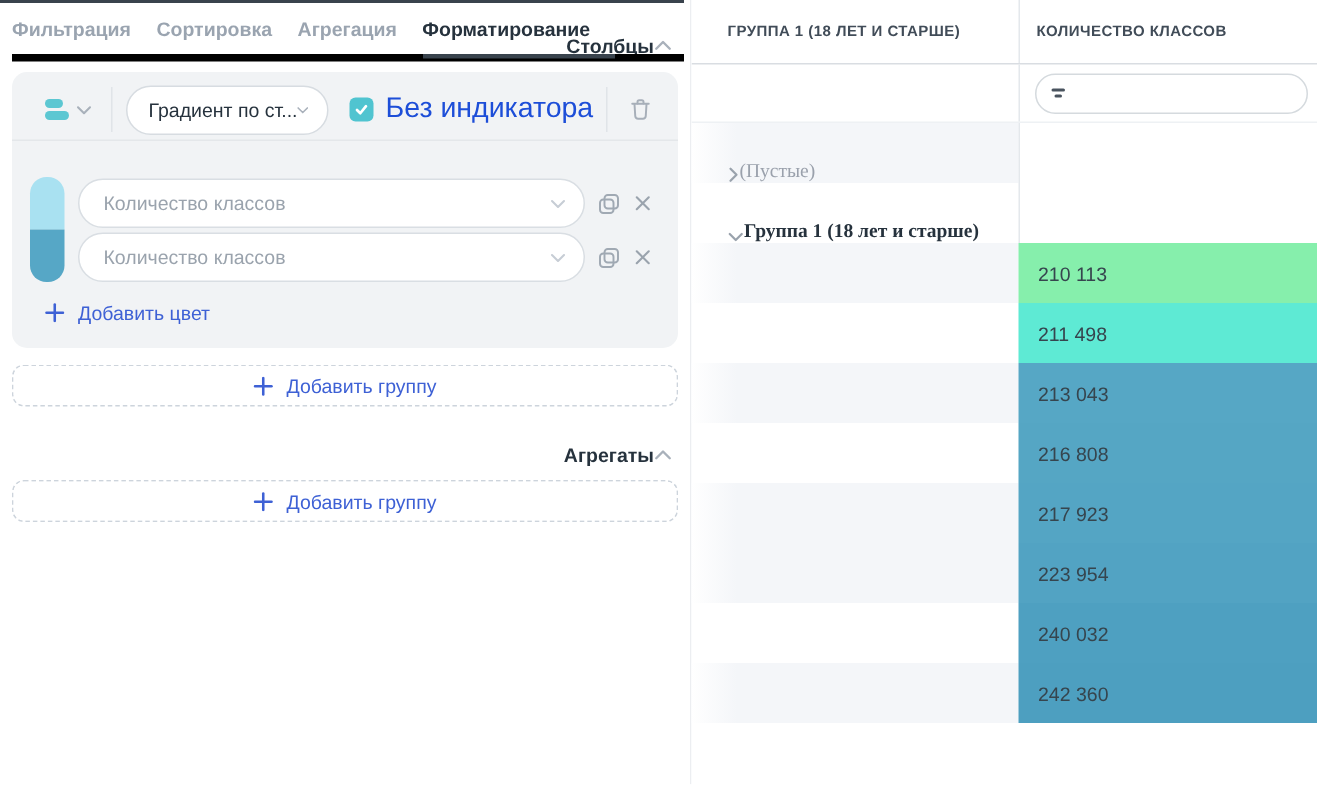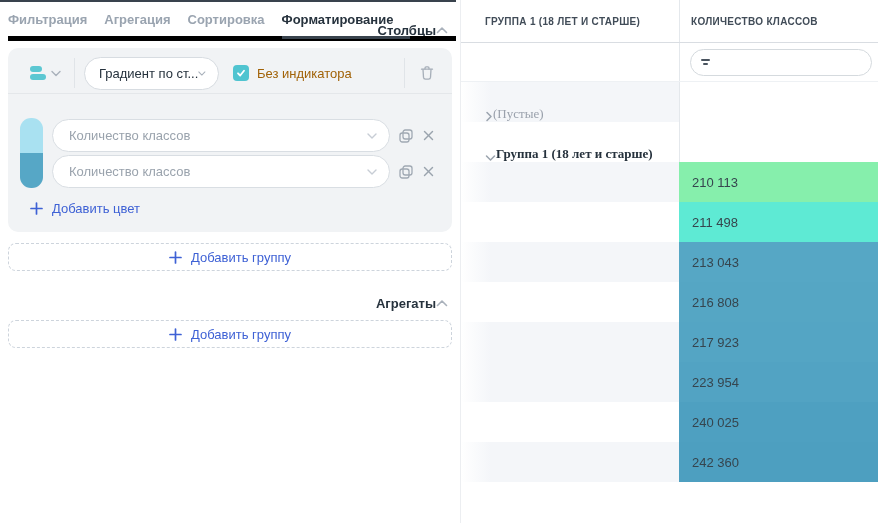--- a/index.html
+++ b/index.html
@@ -30,21 +30,21 @@
   .bars-icon .b2 { width:16px; height:6px; border-radius:3px; background:#5cc7d2; }
   .sel-chev { margin-left:5px; display:flex; }
   .vdiv { width:1px; height:30px; background:#e0e4e8; margin:0 0 0 13px; }
   .pill-select { margin-left:9px; height:33px; width:135px; background:#fff;
                  border:1px solid #d7dce1; border-radius:17px; display:flex; align-items:center;
                  padding:0 12px 0 14px; font-size:13px; color:#26323d; cursor:pointer;
                  font-family:inherit; justify-content:flex-end; white-space:nowrap; overflow:hidden; }
   .cbx-wrap { margin-left:14px; display:flex; align-items:center; gap:8px; cursor:pointer; }
   .cbx { width:16px; height:16px; border-radius:4px; background:#50c4d0; display:flex;
          align-items:center; justify-content:center; }
-  .cbx-label { font-size:13px; color:#a16207; }
+  .cbx-label { font-size:19px; color:#1d4ed8; }
   .spacer { flex:1; }
   .icon-btn { background:none; border:none; cursor:pointer; display:flex; align-items:center;
               padding:0; margin-left:13px; }
   .hdiv { position:absolute; left:0; right:0; top:45px; height:1px; background:#e4e7ea; }
 
   .swatch-col { position:absolute; left:12px; top:70px; width:23px; height:70px; }
   .swatch { width:23px; height:35px; cursor:pointer; }
   .swatch.top { border-radius:11px 11px 0 0; }
   .swatch.bottom { border-radius:0 0 11px 11px; }
 
@@ -103,22 +103,22 @@
 </head>
 <body>
 
 <div class="app">
 
   <aside class="panel">
     <div class="top-line"></div>
 
     <nav class="tabs">
       <div class="tab">Фильтрация</div>
+      <div class="tab">Сортировка</div>
       <div class="tab">Агрегация</div>
-      <div class="tab">Сортировка</div>
       <div class="tab active">Форматирование</div>
     </nav>
 
     <div class="section-head first">
       <span class="section-title">Столбцы</span>
       <span class="chev-tree">
         <svg width="12" height="8" viewBox="0 0 12 8">
             <polyline points="1.5,6.5 6,2 10.5,6.5" fill="none" stroke="#a9b1bb" stroke-width="1.6" stroke-linecap="round" stroke-linejoin="round"></polyline>
           </svg>
       </span>
@@ -325,21 +325,21 @@
         <div class="trow">
           <div class="cell1 zebra"></div>
           <div class="cell2 val" style="background-color: rgb(84, 165, 196);">217 923</div>
         </div>
         <div class="trow">
           <div class="cell1 zebra"></div>
           <div class="cell2 val" style="background-color: rgb(82, 163, 195);">223 954</div>
         </div>
         <div class="trow">
           <div class="cell1"></div>
-          <div class="cell2 val" style="background-color: rgb(78, 160, 193);">240 025</div>
+          <div class="cell2 val" style="background-color: rgb(78, 160, 193);">240 032</div>
         </div>
         <div class="trow">
           <div class="cell1 zebra"></div>
           <div class="cell2 val" style="background-color: rgb(77, 159, 192);">242 360</div>
         </div>
       </div>
   </section>
 
 </div>
 

